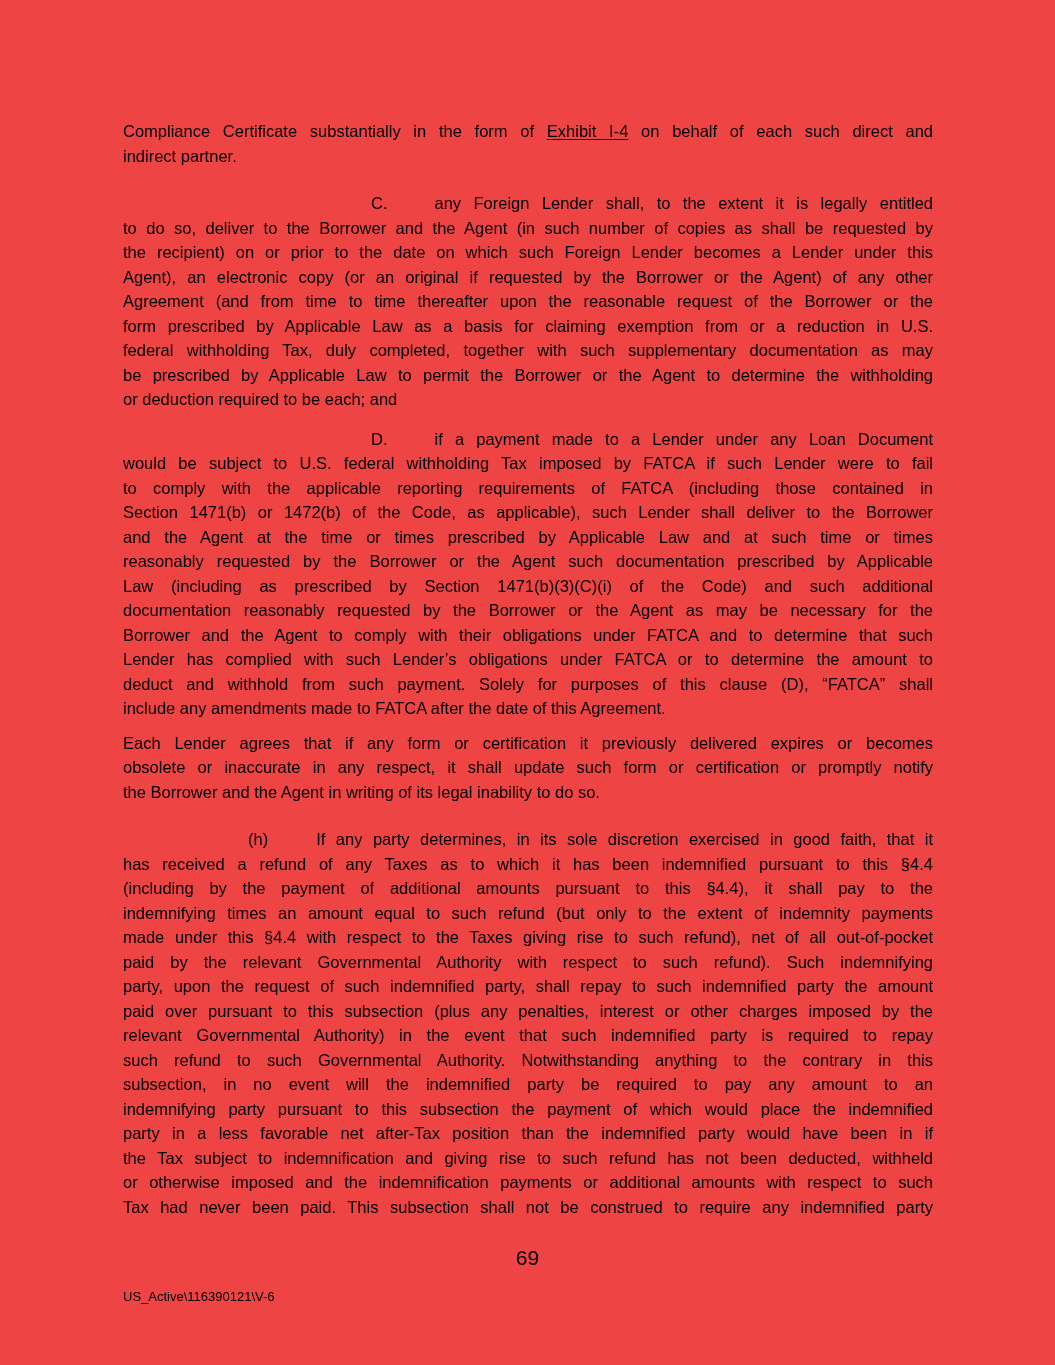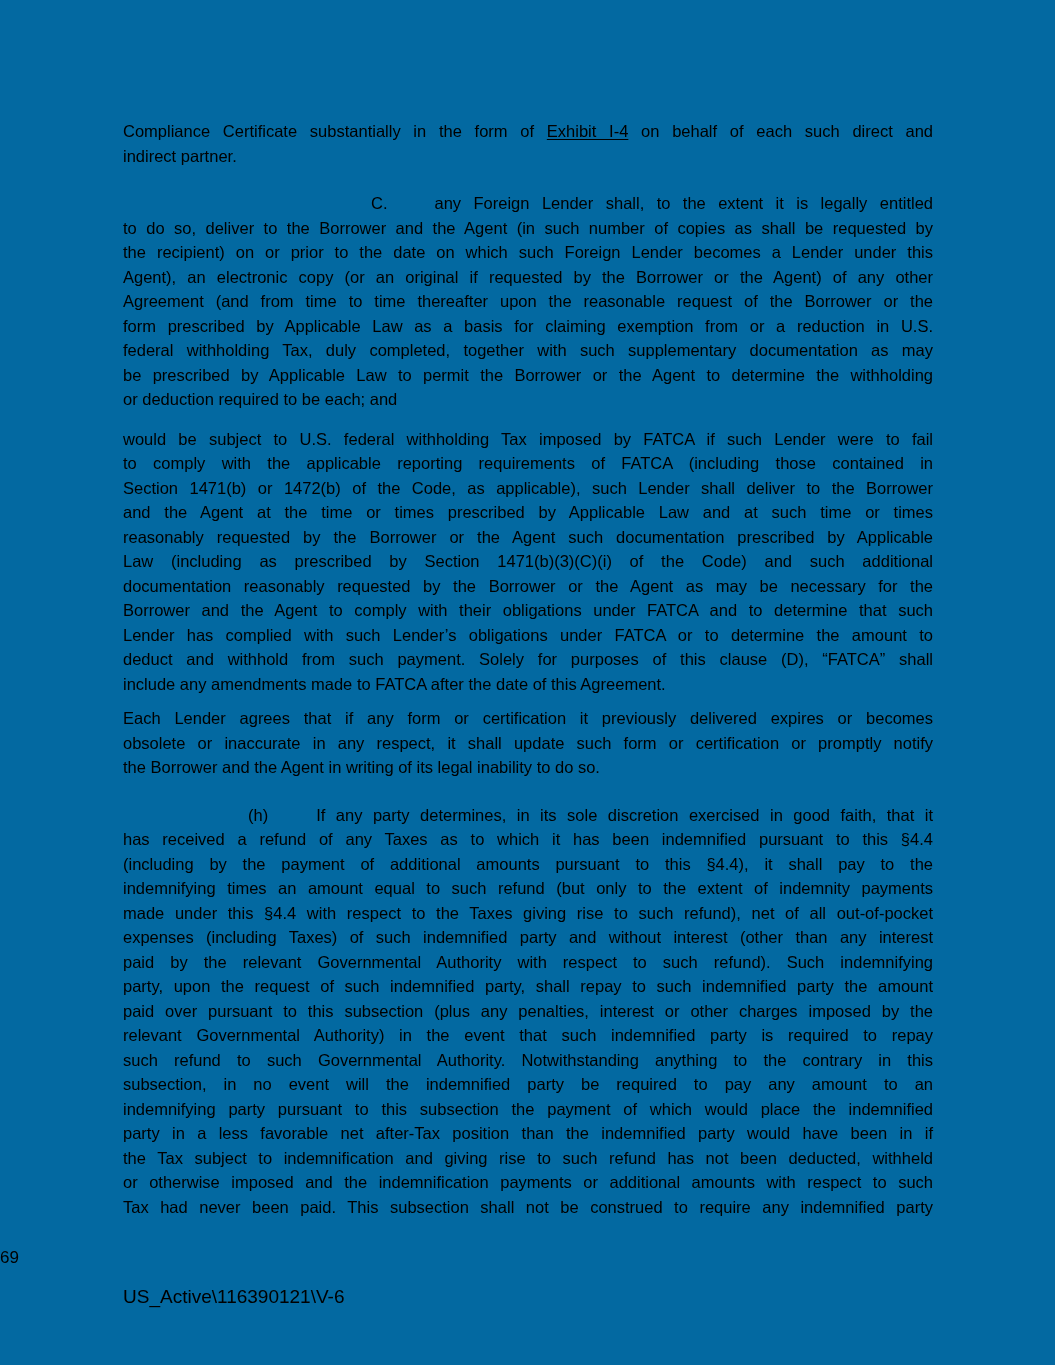--- a/index.html
+++ b/index.html
@@ -11,21 +11,21 @@
     width: 1055px;
     height: 1365px;
     position: relative;
     font-family: "Liberation Sans", "DejaVu Sans", sans-serif;
     color: #000000;
     overflow: hidden;
   }
   .page {
     position: absolute;
     inset: 0;
-    background: #0369a1;
+    background: #ef4444;
   }
   .content {
     position: absolute;
     left: 123px;
     top: 119px;
     width: 810px;
     font-size: 16.5px;
     line-height: 24.5px;
   }
   .para { margin: 0; }
@@ -44,28 +44,29 @@
   .tab-deep { display: inline-block; width: 248px; }
   .tab-gap  { display: inline-block; width: 47px; }
   .tab-h    { display: inline-block; width: 125px; }
   .tab-hgap { display: inline-block; width: 48px; }
   .u { text-decoration: underline; text-underline-offset: 2px; }
   .page-number {
     position: absolute;
     left: 0;
     top: 1246px;
     width: 1055px;
-    font-size: 17px;
+    text-align: center;
+    font-size: 21px;
     line-height: 24.5px;
   }
   .doc-footer {
     position: absolute;
     left: 123px;
     top: 1289px;
-    font-size: 19px;
+    font-size: 13px;
     line-height: 16px;
   }
 </style>
 </head>
 <body>
 
 <div class="page">
   <div class="content">
 
     <div class="para mb-a">
@@ -81,20 +82,21 @@
           <div class="ln">Agent), an electronic copy (or an original if requested by the Borrower or the Agent) of any other</div>
           <div class="ln">Agreement (and from time to time thereafter upon the reasonable request of the Borrower or the</div>
           <div class="ln">form prescribed by Applicable Law as a basis for claiming exemption from or a reduction in U.S.</div>
           <div class="ln">federal withholding Tax, duly completed, together with such supplementary documentation as may</div>
           <div class="ln">be prescribed by Applicable Law to permit the Borrower or the Agent to determine the withholding</div>
         </div>
       <div class="ln last">or deduction required to be each; and</div>
     </div>
 
     <div class="para mb-c">
+      <div class="ln"><span class="tab-deep"></span><span>D.</span><span class="tab-gap"></span><span>if a payment made to a Lender under any Loan Document</span></div>
       <div>
           <div class="ln">would be subject to U.S. federal withholding Tax imposed by FATCA if such Lender were to fail</div>
           <div class="ln">to comply with the applicable reporting requirements of FATCA (including those contained in</div>
           <div class="ln">Section 1471(b) or 1472(b) of the Code, as applicable), such Lender shall deliver to the Borrower</div>
           <div class="ln">and the Agent at the time or times prescribed by Applicable Law and at such time or times</div>
           <div class="ln">reasonably requested by the Borrower or the Agent such documentation prescribed by Applicable</div>
           <div class="ln">Law (including as prescribed by Section 1471(b)(3)(C)(i) of the Code) and such additional</div>
           <div class="ln">documentation reasonably requested by the Borrower or the Agent as may be necessary for the</div>
           <div class="ln">Borrower and the Agent to comply with their obligations under FATCA and to determine that such</div>
           <div class="ln">Lender has complied with such Lender’s obligations under FATCA or to determine the amount to</div>
@@ -111,21 +113,20 @@
       <div class="ln last">the Borrower and the Agent in writing of its legal inability to do so.</div>
     </div>
 
     <div class="para">
       <div class="ln"><span class="tab-h"></span><span>(h)</span><span class="tab-hgap"></span><span>If any party determines, in its sole discretion exercised in good faith, that it</span></div>
       <div>
           <div class="ln">has received a refund of any Taxes as to which it has been indemnified pursuant to this §4.4</div>
           <div class="ln">(including by the payment of additional amounts pursuant to this §4.4), it shall pay to the</div>
           <div class="ln">indemnifying times an amount equal to such refund (but only to the extent of indemnity payments</div>
           <div class="ln">made under this §4.4 with respect to the Taxes giving rise to such refund), net of all out-of-pocket</div>
-          <div class="ln">expenses (including Taxes) of such indemnified party and without interest (other than any interest</div>
           <div class="ln">paid by the relevant Governmental Authority with respect to such refund). Such indemnifying</div>
           <div class="ln">party, upon the request of such indemnified party, shall repay to such indemnified party the amount</div>
           <div class="ln">paid over pursuant to this subsection (plus any penalties, interest or other charges imposed by the</div>
           <div class="ln">relevant Governmental Authority) in the event that such indemnified party is required to repay</div>
           <div class="ln">such refund to such Governmental Authority. Notwithstanding anything to the contrary in this</div>
           <div class="ln">subsection, in no event will the indemnified party be required to pay any amount to an</div>
           <div class="ln">indemnifying party pursuant to this subsection the payment of which would place the indemnified</div>
           <div class="ln">party in a less favorable net after-Tax position than the indemnified party would have been in if</div>
           <div class="ln">the Tax subject to indemnification and giving rise to such refund has not been deducted, withheld</div>
           <div class="ln">or otherwise imposed and the indemnification payments or additional amounts with respect to such</div>

